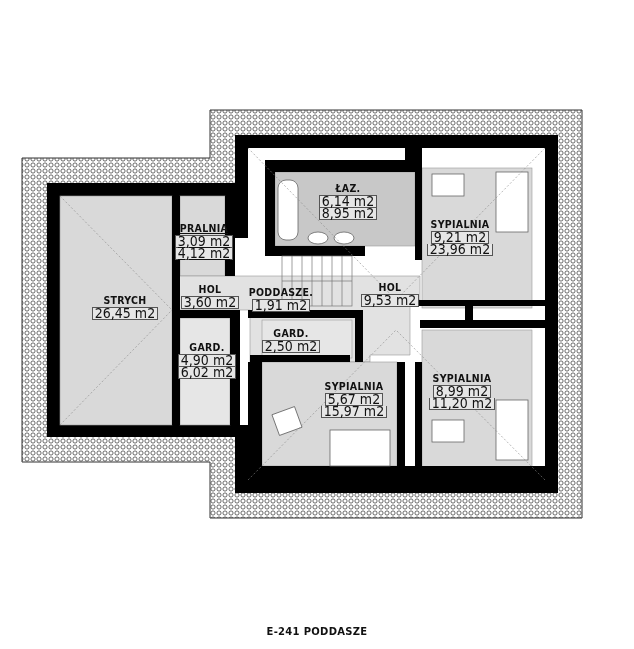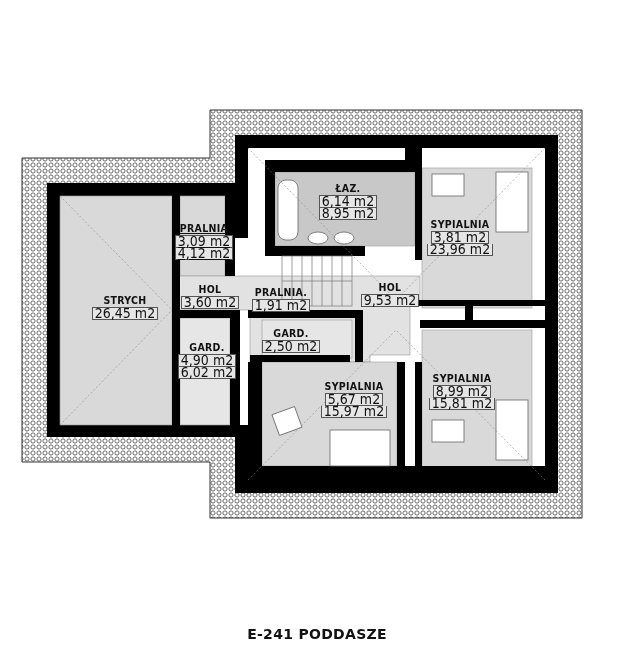--- a/index.html
+++ b/index.html
@@ -3,21 +3,21 @@
 <meta charset="utf-8">
 <style>
   html,body{margin:0;padding:0;background:#fff;}
   body{width:634px;height:649px;position:relative;overflow:hidden;font-family:"Liberation Sans",sans-serif;}
   svg{position:absolute;left:0;top:0;}
   .lbl{position:absolute;text-align:center;font-family:"DejaVu Sans Condensed","DejaVu Sans",sans-serif;color:#111;}
   .name{font-weight:bold;font-size:10.5px;letter-spacing:0.3px;line-height:12px;white-space:nowrap;}
   .area{font-size:14px;line-height:11px;border:1px solid #555;background:#e6e6e6;padding:0 2px;margin-top:1px;display:inline-block;white-space:nowrap;}
   .area + .area{margin-top:0;border-top:none;}
   .stack{display:flex;flex-direction:column;align-items:center;}
-  .caption{position:absolute;left:0;width:634px;top:626px;text-align:center;font-family:"DejaVu Sans","Liberation Sans",sans-serif;font-weight:bold;font-size:14px;letter-spacing:0.3px;color:#111;}
+  .caption{position:absolute;left:0;width:634px;top:626px;text-align:center;font-family:"DejaVu Sans","Liberation Sans",sans-serif;font-weight:bold;font-size:10px;letter-spacing:0.3px;color:#111;}
 </style>
 </head>
 <body>
 
 <svg width="634" height="649" viewBox="0 0 634 649">
   <defs>
     <pattern id="tiles" width="6" height="6" patternUnits="userSpaceOnUse">
       <rect width="6" height="6" fill="#fff"></rect>
       <circle cx="3" cy="3" r="2.1" fill="none" stroke="#444" stroke-width="0.8"></circle>
     </pattern>
@@ -122,31 +122,31 @@
 </div>
 
 <div class="lbl stack" style="left:308px;top:182px;width:80px;">
   <span class="name">ŁAZ.</span>
   <span class="area">6,14 m2</span>
   <span class="area">8,95 m2</span>
 </div>
 
 <div class="lbl stack" style="left:420px;top:218px;width:80px;">
   <span class="name">SYPIALNIA</span>
-  <span class="area">3,81 m2</span>
+  <span class="area">9,21 m2</span>
   <span class="area">23,96 m2</span>
 </div>
 
 <div class="lbl stack" style="left:180px;top:283px;width:60px;">
   <span class="name">HOL</span>
   <span class="area">3,60 m2</span>
 </div>
 
 <div class="lbl stack" style="left:246px;top:286px;width:70px;">
-  <span class="name">PRALNIA.</span>
+  <span class="name">PODDASZE.</span>
   <span class="area">1,91 m2</span>
 </div>
 
 <div class="lbl stack" style="left:365px;top:281px;width:50px;">
   <span class="name">HOL</span>
   <span class="area">9,53 m2</span>
 </div>
 
 <div class="lbl stack" style="left:182px;top:341px;width:50px;">
   <span class="name">GARD.</span>
@@ -161,16 +161,16 @@
 
 <div class="lbl stack" style="left:314px;top:380px;width:80px;">
   <span class="name">SYPIALNIA</span>
   <span class="area">5,67 m2</span>
   <span class="area">15,97 m2</span>
 </div>
 
 <div class="lbl stack" style="left:422px;top:372px;width:80px;">
   <span class="name">SYPIALNIA</span>
   <span class="area">8,99 m2</span>
-  <span class="area">15,81 m2</span>
+  <span class="area">11,20 m2</span>
 </div>
 
 <div class="caption">E-241 PODDASZE</div>
 
 </body></html>

